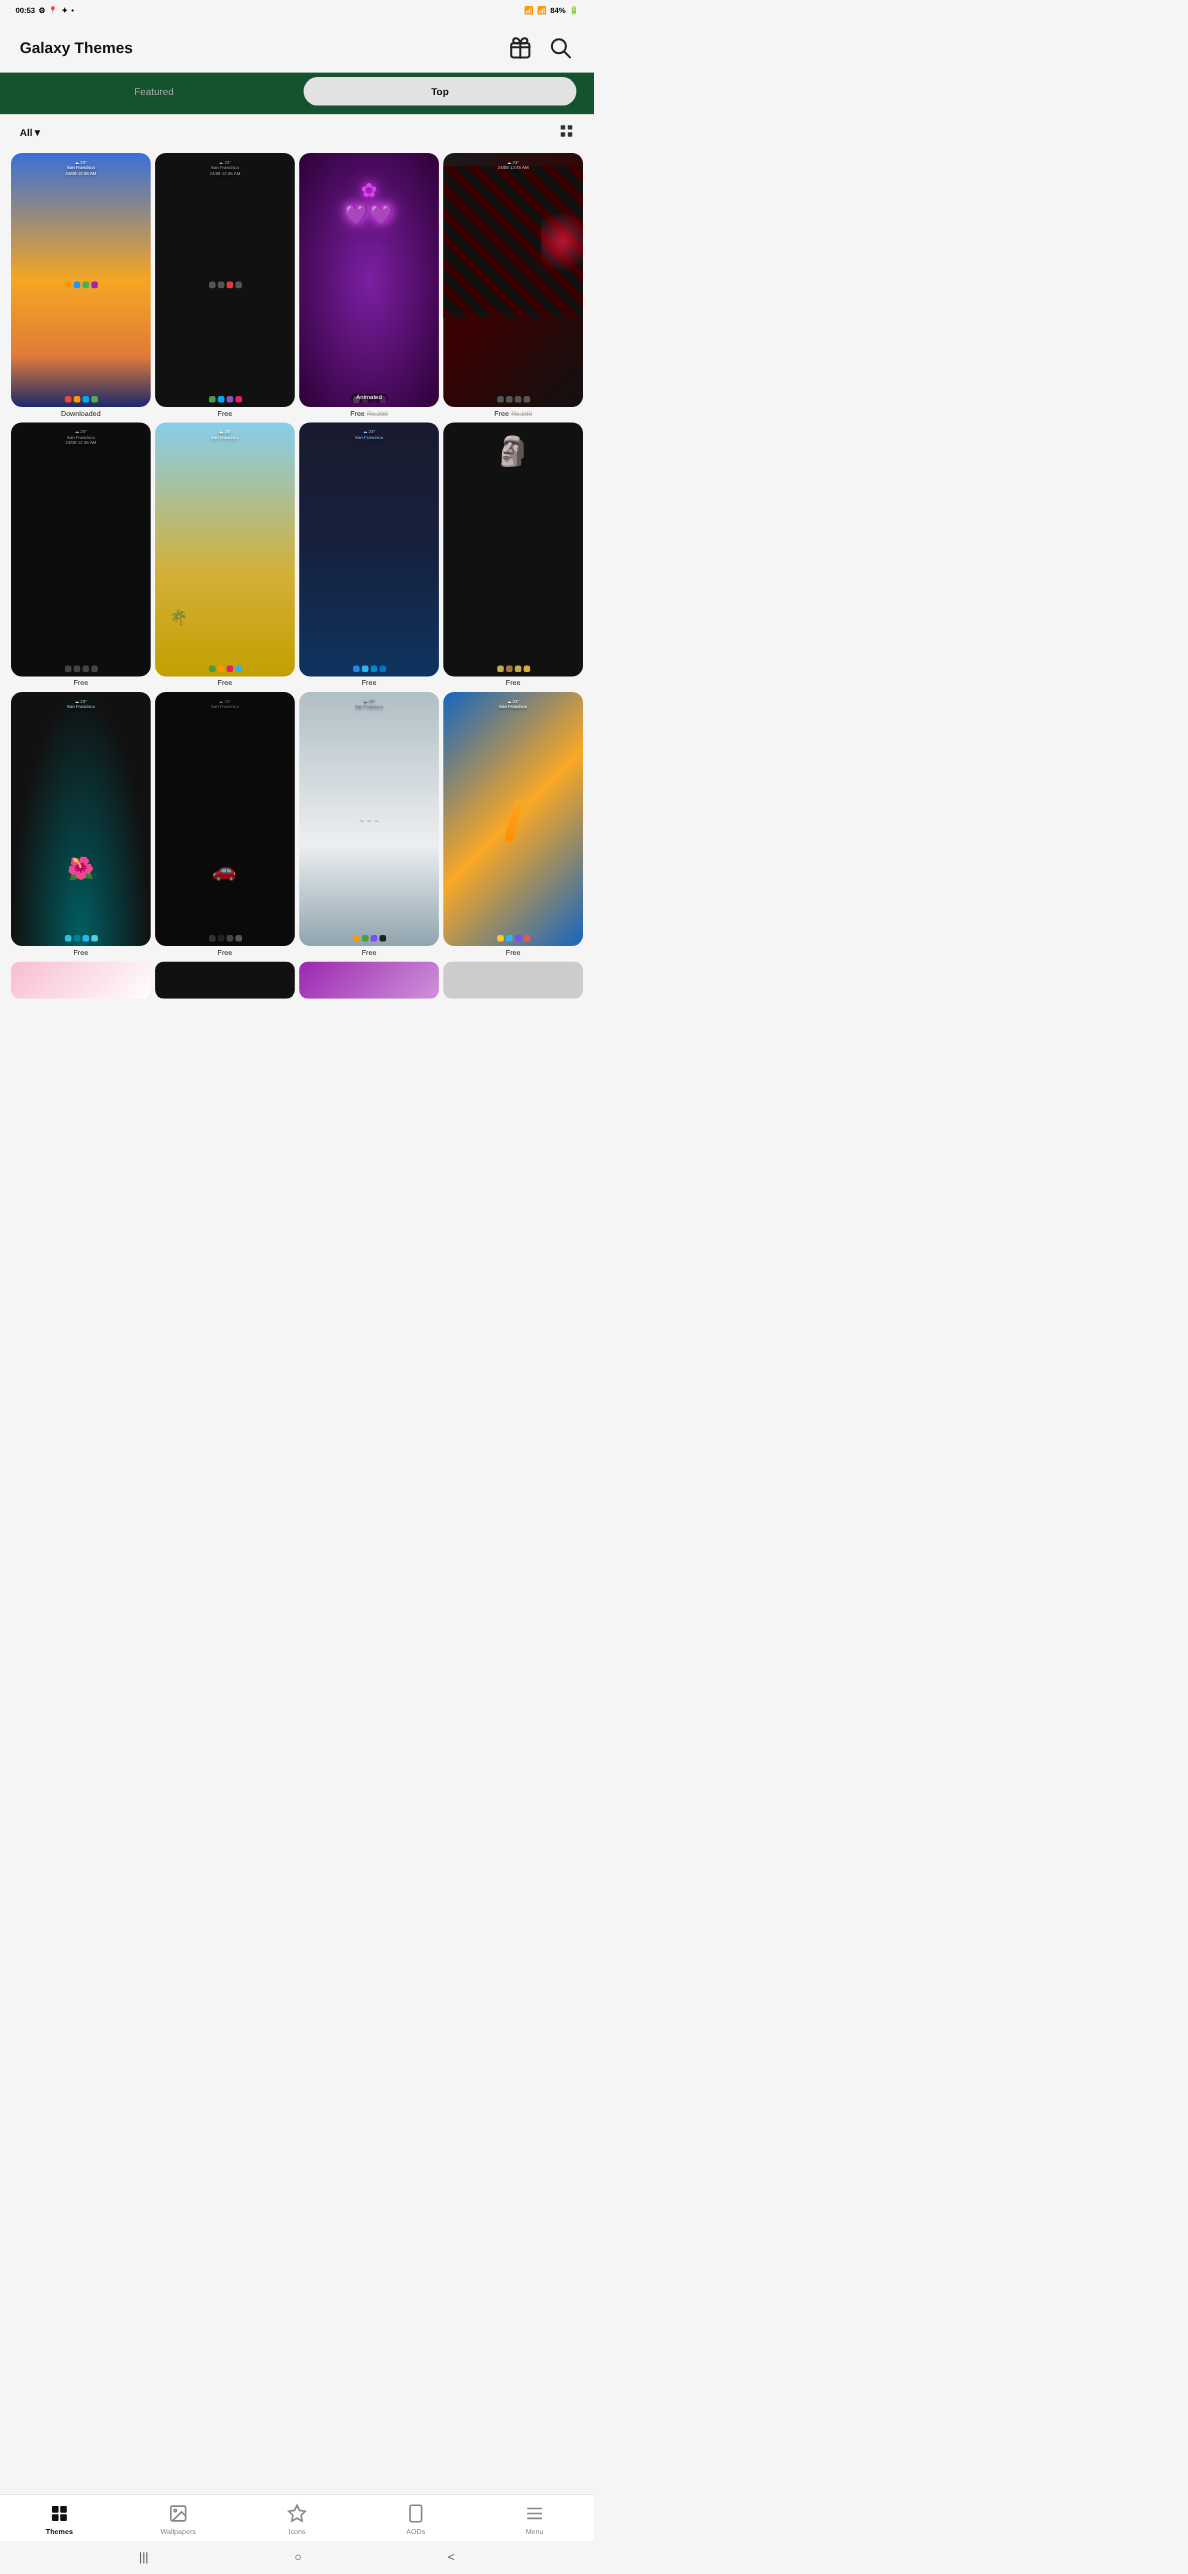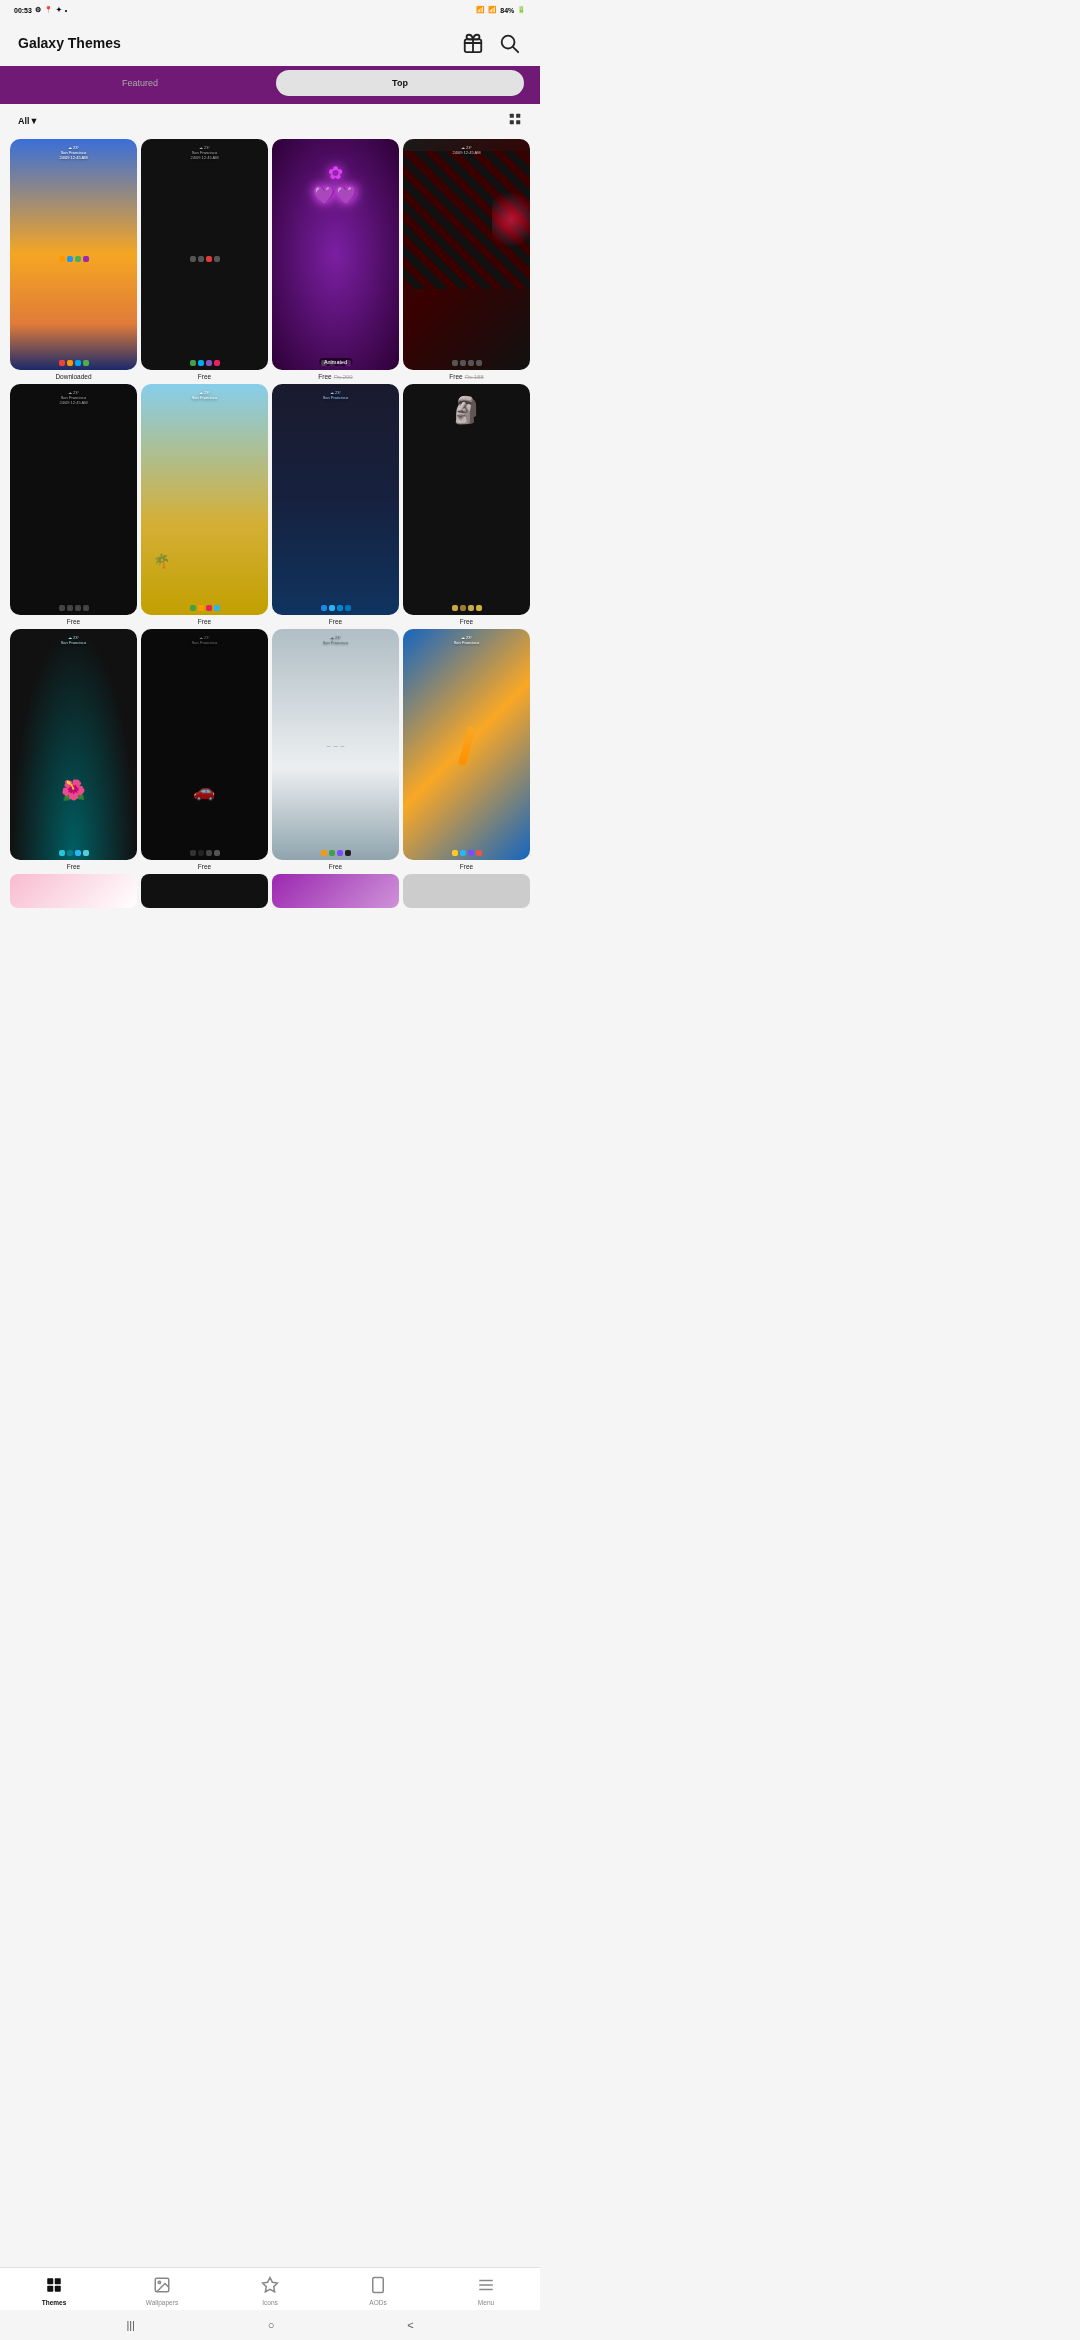--- a/index.html
+++ b/index.html
@@ -38,21 +38,21 @@
     .header-icons { display: flex; gap: 10px; align-items: center; }
     .header-icon-btn {
       width: 26px; height: 26px;
       display: flex; align-items: center; justify-content: center;
       cursor: pointer;
       font-size: 14px;
       color: #222;
     }
     .tab-bar {
       display: flex;
-      background: #701a75;
+      background: #14532d;
       padding: 4px 16px 8px;
       gap: 12px;
     }
     .tab {
       flex: 1;
       text-align: center;
       padding: 8px 0;
       font-size: 9px;
       font-weight: 500;
       color: #aaa;

